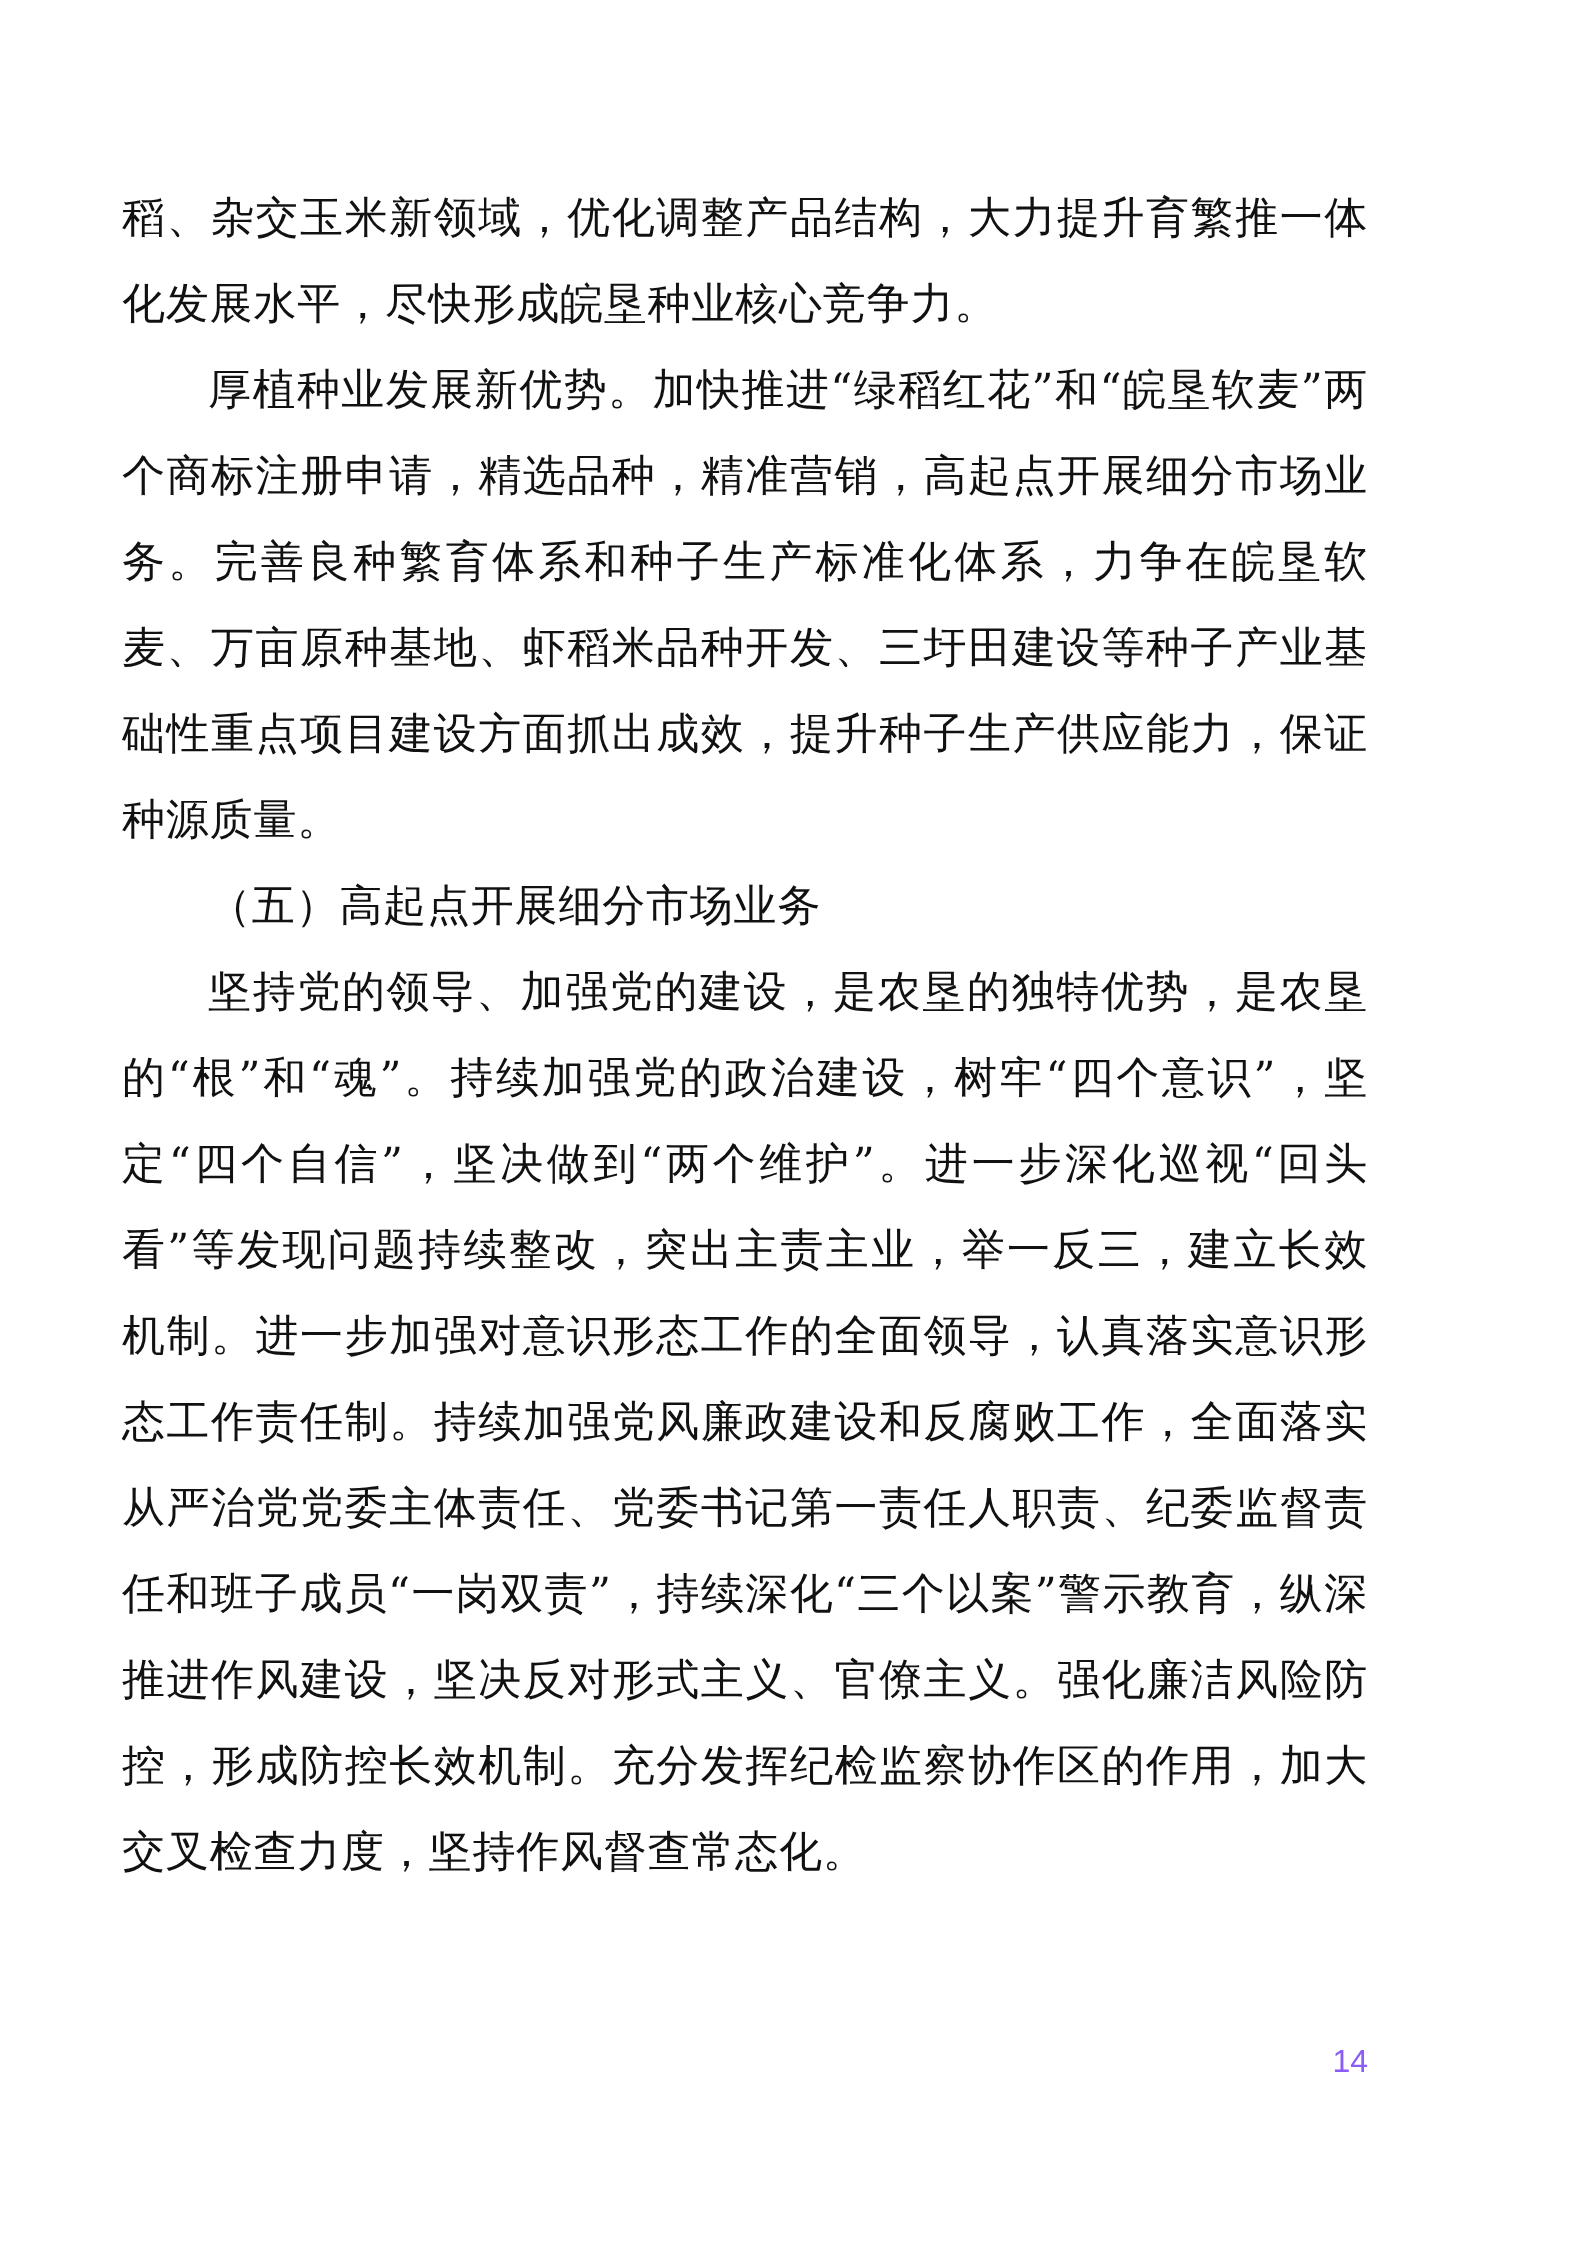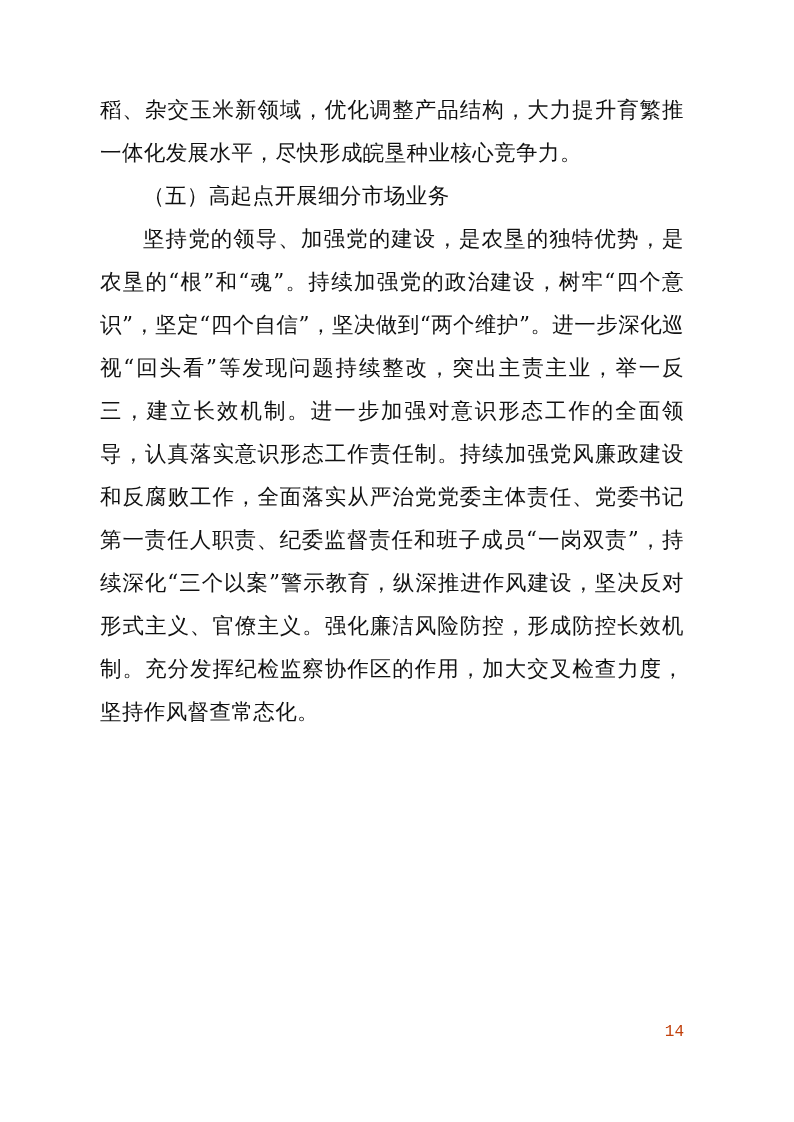--- a/index.html
+++ b/index.html
@@ -12,21 +12,21 @@
     background: #ffffff;
     font-family: "DejaVu Serif", "Liberation Serif", serif;
     color: #000000;
     overflow: hidden;
   }
   .page {
     position: relative;
     width: 794px;
     height: 1122px;
     box-sizing: border-box;
-    padding: 88px 110px 60px 100px;
+    padding: 88px 110px 60px 61px;
     background: #ffffff;
   }
   .doc-body {
     font-size: 21.5px;
     line-height: 43px;
     text-align: justify;
     text-justify: inter-ideograph;
     letter-spacing: 0.4px;
     color: #111111;
   }
@@ -35,28 +35,29 @@
     text-indent: 0;
   }
   .para.indent {
     text-indent: 2em;
   }
   .page-number {
     position: absolute;
     right: 110px;
     bottom: 82px;
     font-size: 16px;
-    font-family: Liberation Mono, monospace;
-    color: #c2410c;
+    font-family: Liberation Sans, sans-serif;
+    color: #8b5cf6;
     line-height: 1;
   }
 </style>
 </head>
 <body>
 
 <div class="page">
   <div class="doc-body">
     <p class="para">稻、杂交玉米新领域，优化调整产品结构，大力提升育繁推一体化发展水平，尽快形成皖垦种业核心竞争力。</p>
+    <p class="para indent">厚植种业发展新优势。加快推进“绿稻红花”和“皖垦软麦”两个商标注册申请，精选品种，精准营销，高起点开展细分市场业务。完善良种繁育体系和种子生产标准化体系，力争在皖垦软麦、万亩原种基地、虾稻米品种开发、三圩田建设等种子产业基础性重点项目建设方面抓出成效，提升种子生产供应能力，保证种源质量。</p>
     <p class="para indent">（五）高起点开展细分市场业务</p>
     <p class="para indent">坚持党的领导、加强党的建设，是农垦的独特优势，是农垦的“根”和“魂”。持续加强党的政治建设，树牢“四个意识”，坚定“四个自信”，坚决做到“两个维护”。进一步深化巡视“回头看”等发现问题持续整改，突出主责主业，举一反三，建立长效机制。进一步加强对意识形态工作的全面领导，认真落实意识形态工作责任制。持续加强党风廉政建设和反腐败工作，全面落实从严治党党委主体责任、党委书记第一责任人职责、纪委监督责任和班子成员“一岗双责”，持续深化“三个以案”警示教育，纵深推进作风建设，坚决反对形式主义、官僚主义。强化廉洁风险防控，形成防控长效机制。充分发挥纪检监察协作区的作用，加大交叉检查力度，坚持作风督查常态化。</p>
   </div>
   <div class="page-number">14</div>
 </div>
 
 </body></html>

